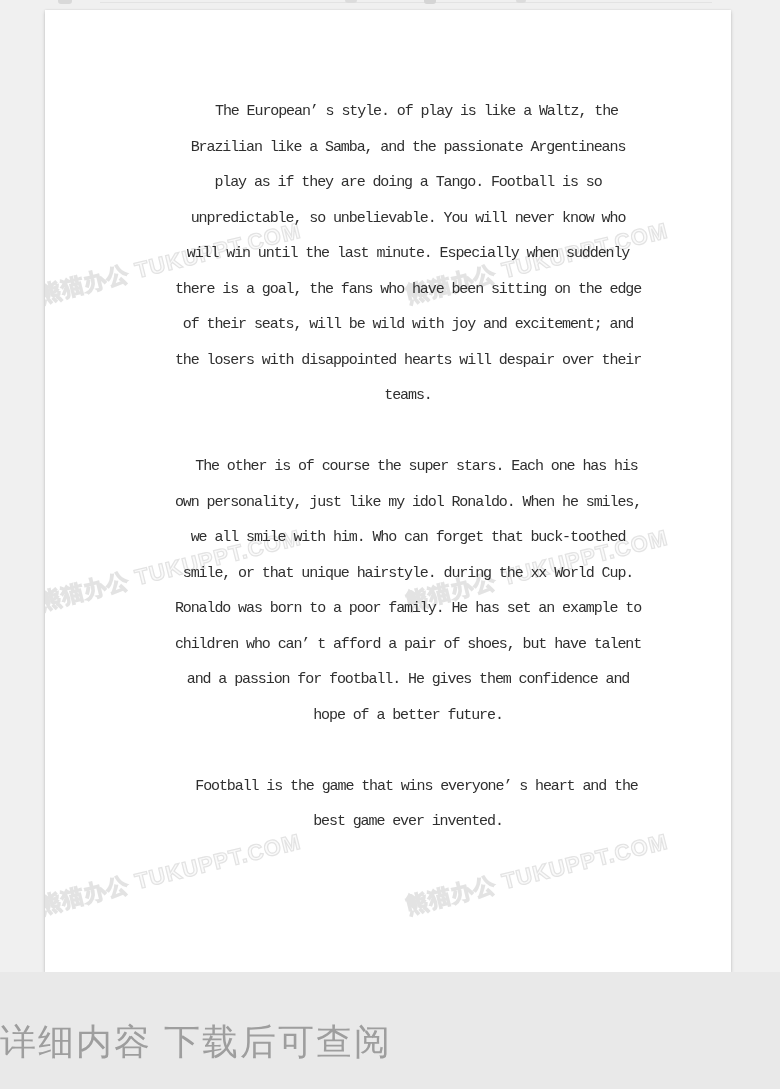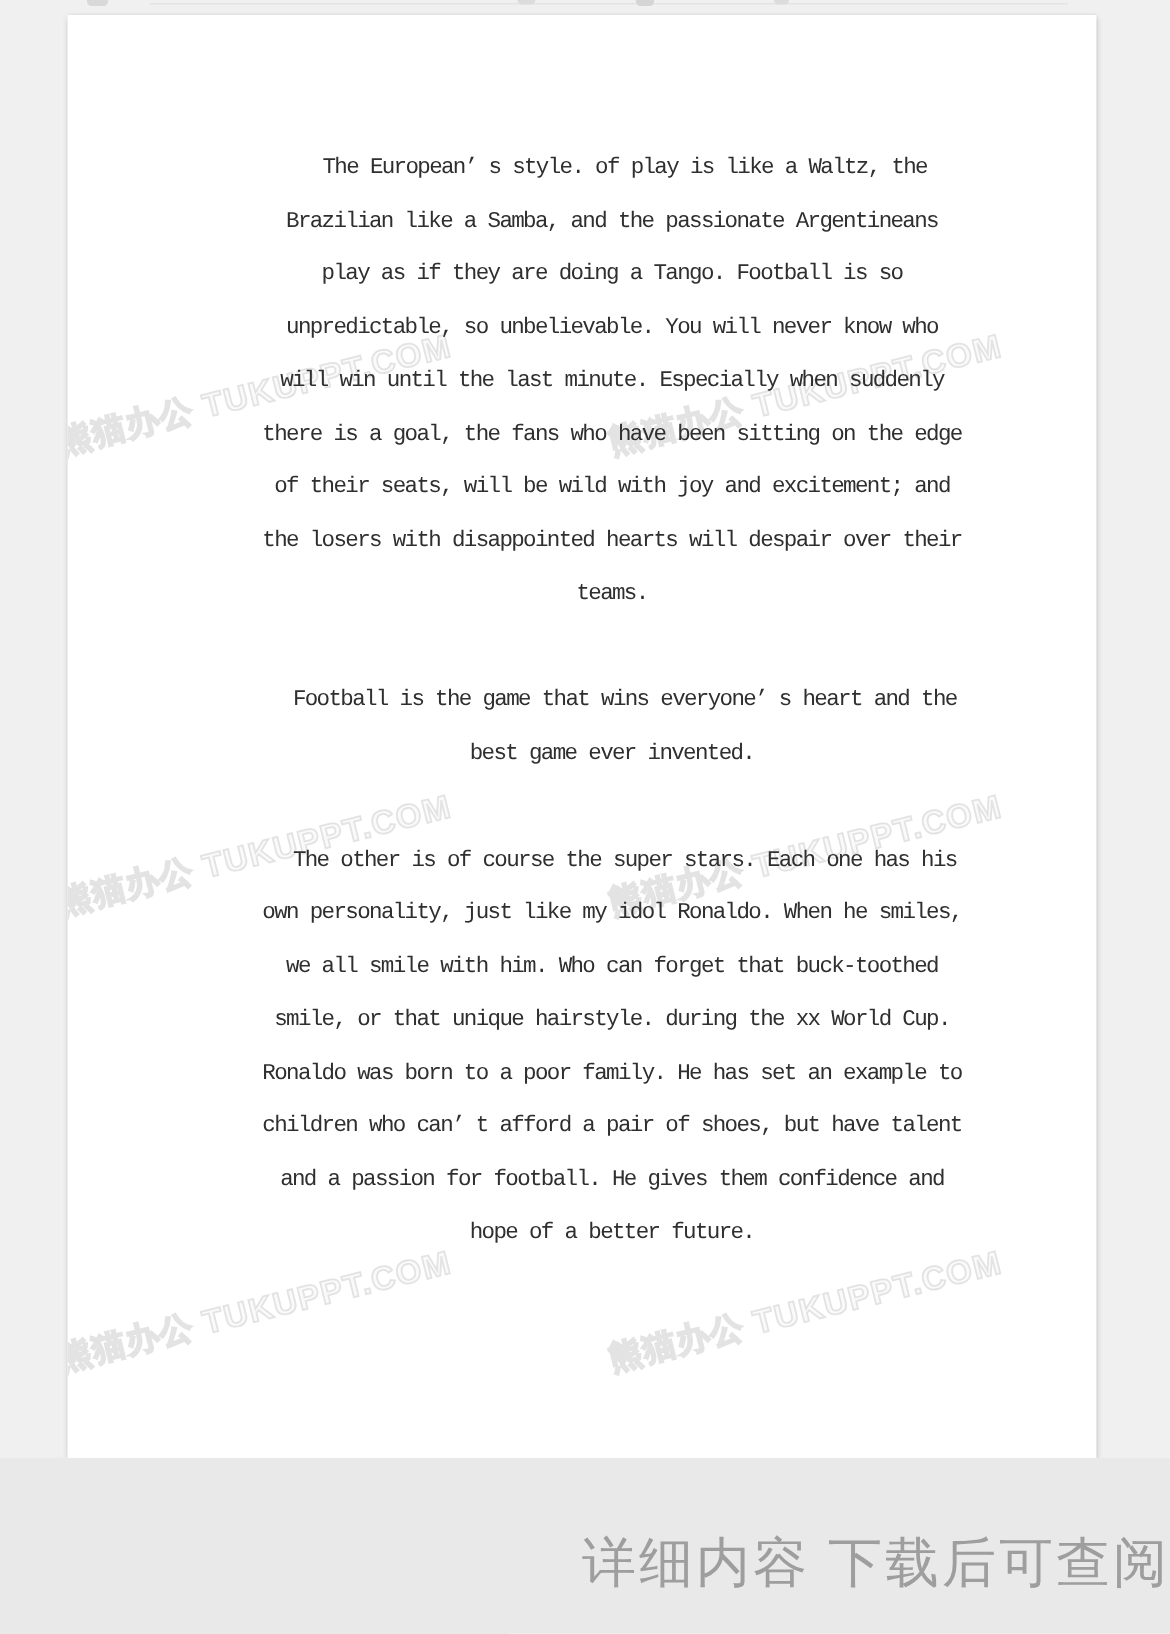--- a/index.html
+++ b/index.html
@@ -75,21 +75,21 @@
   .footer-zone {
     position: absolute;
     left: 0; top: 972px;
     width: 780px; height: 117px;
     background: #e9e9e9;
   }
   .caption {
     position: absolute;
     left: 0; top: 50px;
     width: 100%;
-    text-align: right;
+    text-align: left;
     font-family: "Liberation Sans", sans-serif;
     font-size: 36px;
     line-height: 40px;
     letter-spacing: 2px;
     color: #9e9e9e;
   }
 </style>
 </head>
 <body>
 
@@ -117,30 +117,30 @@
     <div class="content">
       <p class="para">The European’ s style. of play is like a Waltz, the
 Brazilian like a Samba, and the passionate Argentineans
 play as if they are doing a Tango. Football is so
 unpredictable, so unbelievable. You will never know who
 will win until the last minute. Especially when suddenly
 there is a goal, the fans who have been sitting on the edge
 of their seats, will be wild with joy and excitement; and
 the losers with disappointed hearts will despair over their
 teams.</p>
-      <p class="para">Football is the game that wins everyone’ s heart and the
-best game ever invented.</p>
       <p class="para">The other is of course the super stars. Each one has his
 own personality, just like my idol Ronaldo. When he smiles,
 we all smile with him. Who can forget that buck-toothed
 smile, or that unique hairstyle. during the xx World Cup.
 Ronaldo was born to a poor family. He has set an example to
 children who can’ t afford a pair of shoes, but have talent
 and a passion for football. He gives them confidence and
 hope of a better future.</p>
+      <p class="para">Football is the game that wins everyone’ s heart and the
+best game ever invented.</p>
     </div>
 
   </div>
 
   <div class="footer-zone">
     <div class="caption">详细内容 下载后可查阅</div>
   </div>
 
 </div>
 

